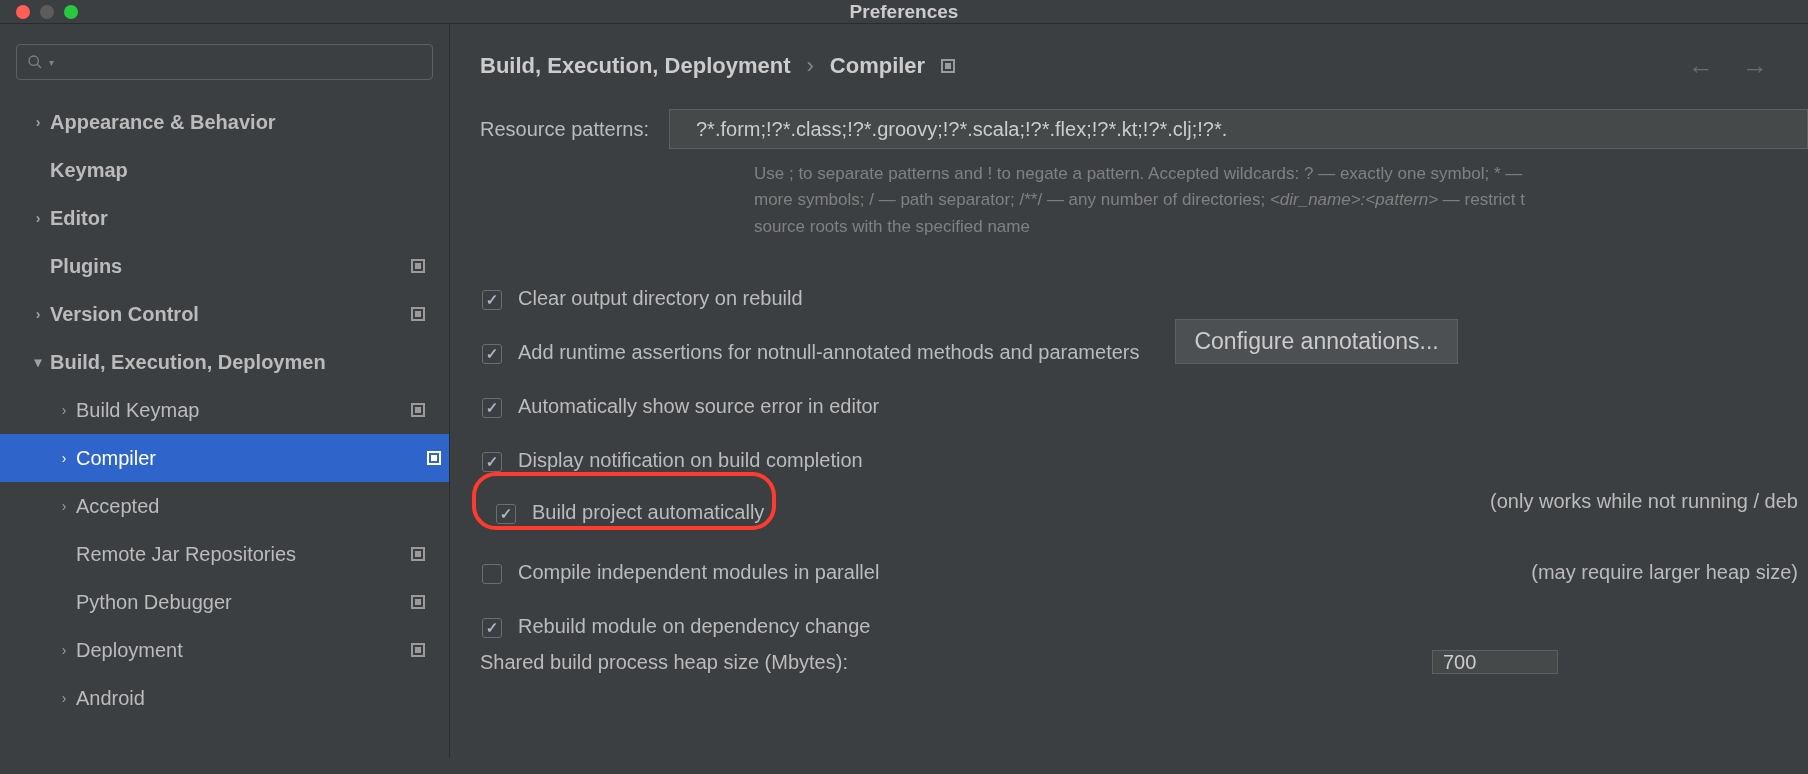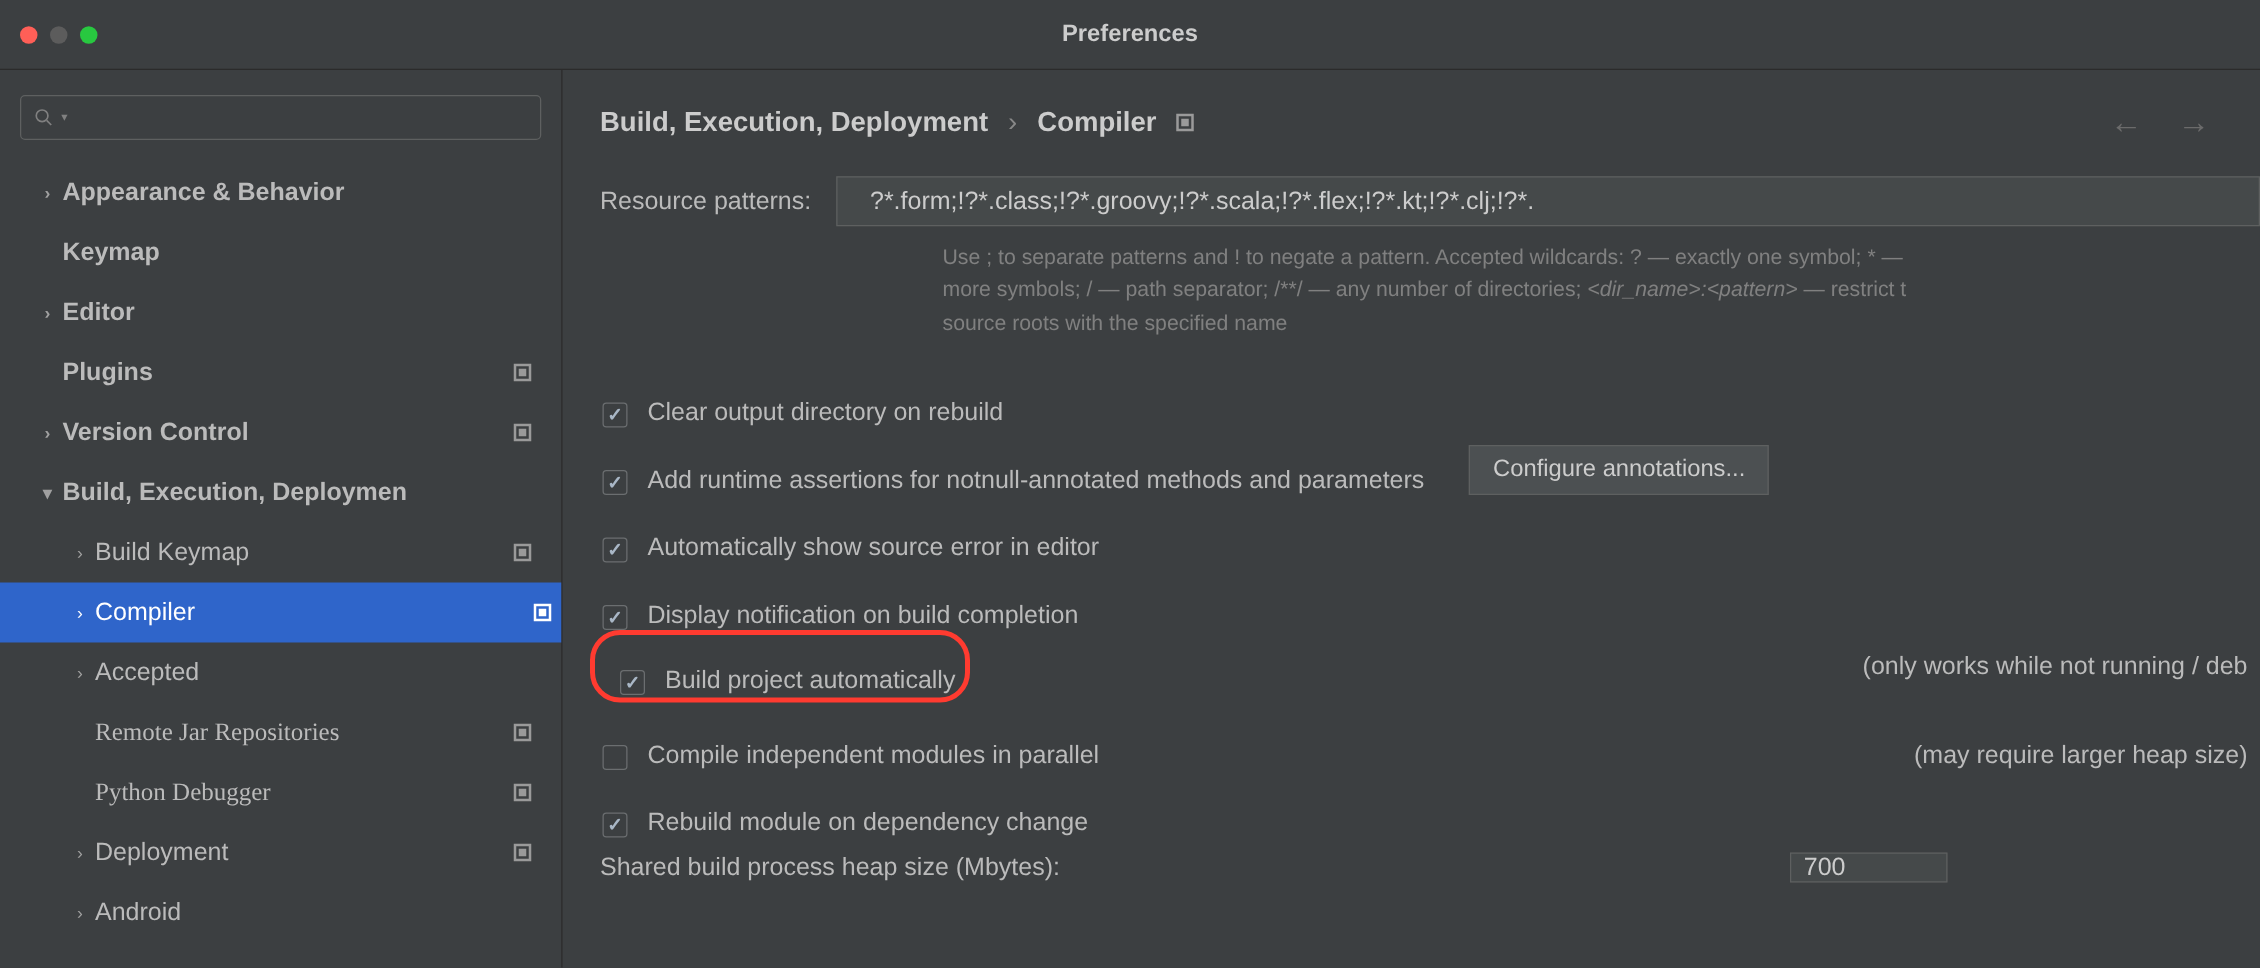--- a/index.html
+++ b/index.html
@@ -6,21 +6,21 @@
     body {
       width: 1808px;
       height: 774px;
       background: #3c3f41;
       color: #bbbbbb;
       font-family: -apple-system, BlinkMacSystemFont, "Segoe UI", sans-serif;
       font-size: 17px;
       overflow: hidden;
     }
     .titlebar {
-      height: 56px;
+      height: 24px;
       display: flex;
       align-items: center;
       background: #3c3f41;
       border-bottom: 1px solid #2b2b2b;
       position: relative;
     }
     .traffic-lights {
       display: flex;
       gap: 10px;
       margin-left: 16px;
@@ -88,21 +88,21 @@
     .tree-item.bold { font-weight: 700; }
     .tree-item .chev {
       width: 24px;
       display: inline-flex;
       justify-content: center;
       font-size: 14px;
       color: #a0a0a0;
     }
     .tree-item .chev.none { visibility: hidden; }
     .tree-item.d1 { padding-left: 36px; }
-    .tree-item.d2 { padding-left: 36px; font-family: Liberation Serif, serif; }
+    .tree-item.d2 { padding-left: 36px; }
     .tree-item.selected {
       background: #2f65ca;
       color: #ffffff;
       margin-left: -16px;
       margin-right: -16px;
       padding-left: 52px;
     }
     .tree-item.selected .chev { color: #ffffff; }
     .module-marker {
       width: 14px;
@@ -212,21 +212,21 @@
       margin-left: auto;
       margin-right: 10px;
       font-size: 20px;
       color: #bbbbbb;
       white-space: nowrap;
     }
     .btn {
       background: #4c5052;
       border: 1px solid #5e6060;
       color: #cccccc;
-      font-size: 19px;
+      font-size: 23px;
       padding: 8px 18px;
       cursor: pointer;
       margin-left: 36px;
       white-space: nowrap;
     }
 
     .highlight-box {
       border: 4px solid #ff3b30;
       border-radius: 24px;
       padding: 2px 8px 2px 12px;

